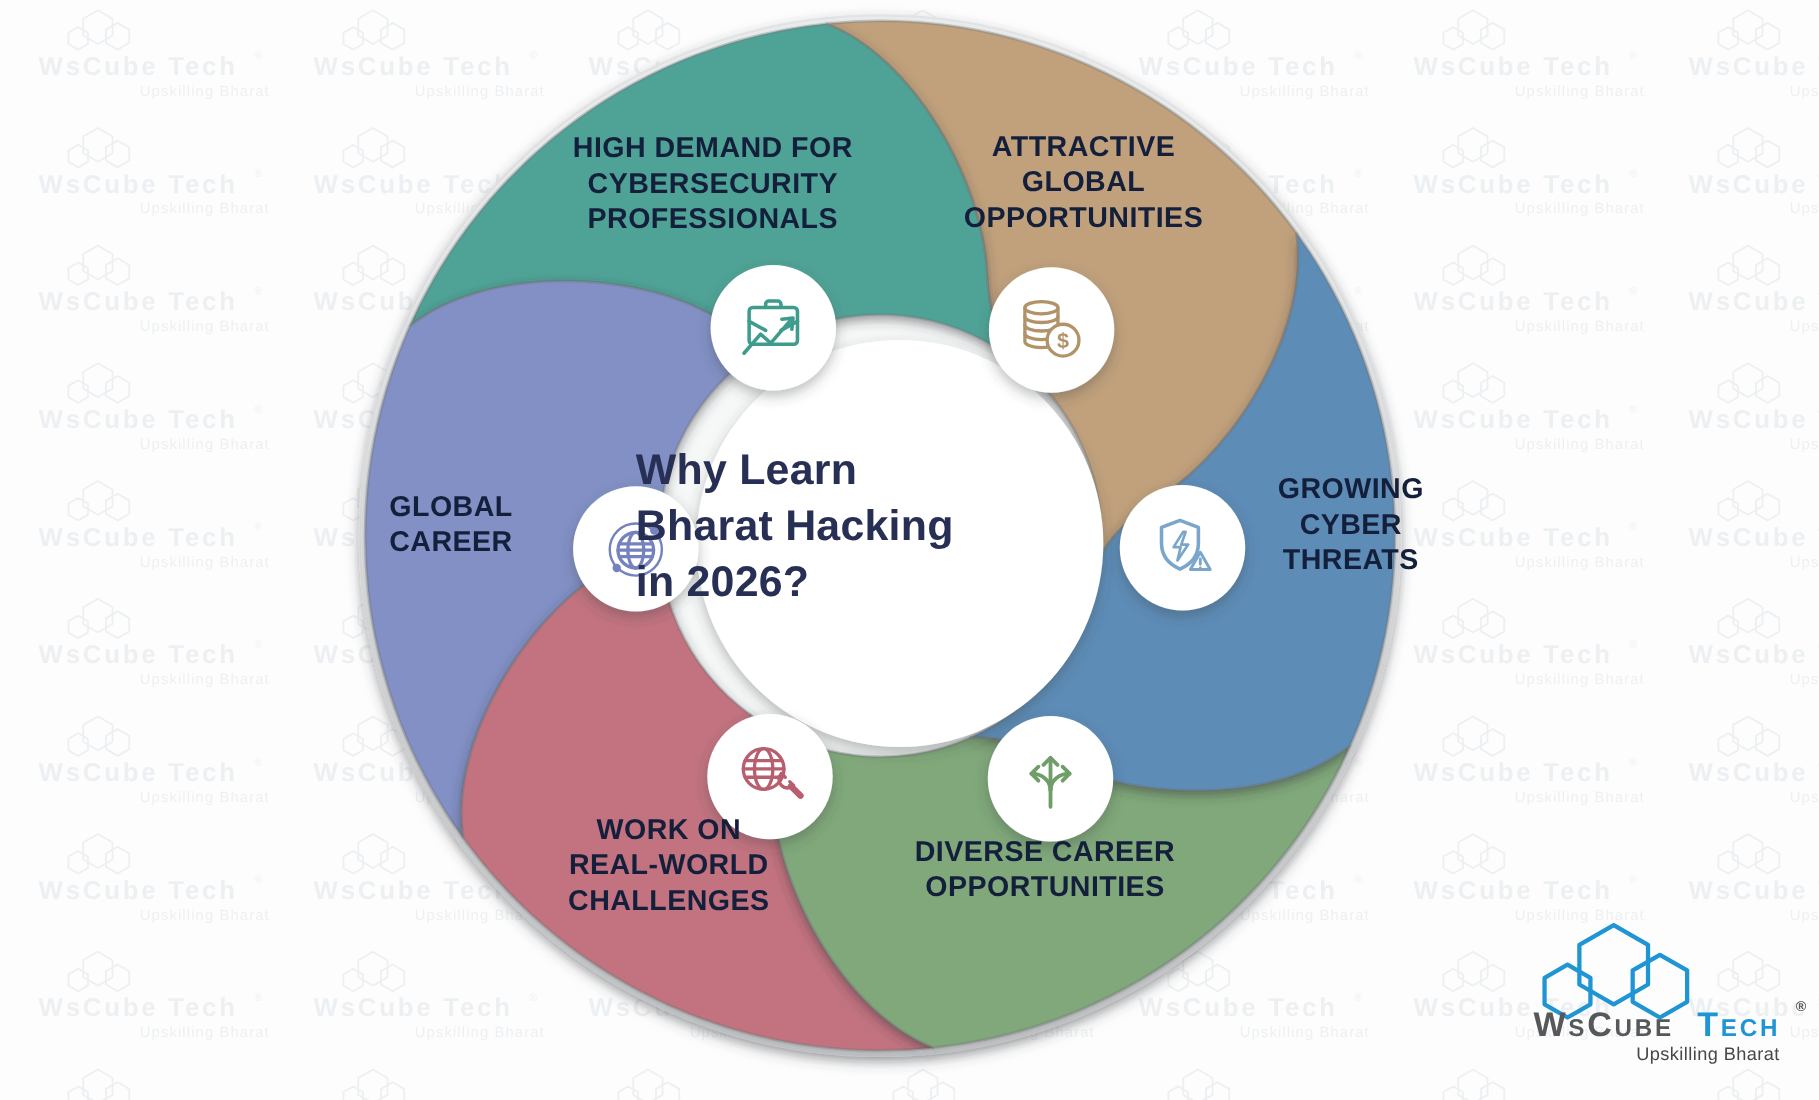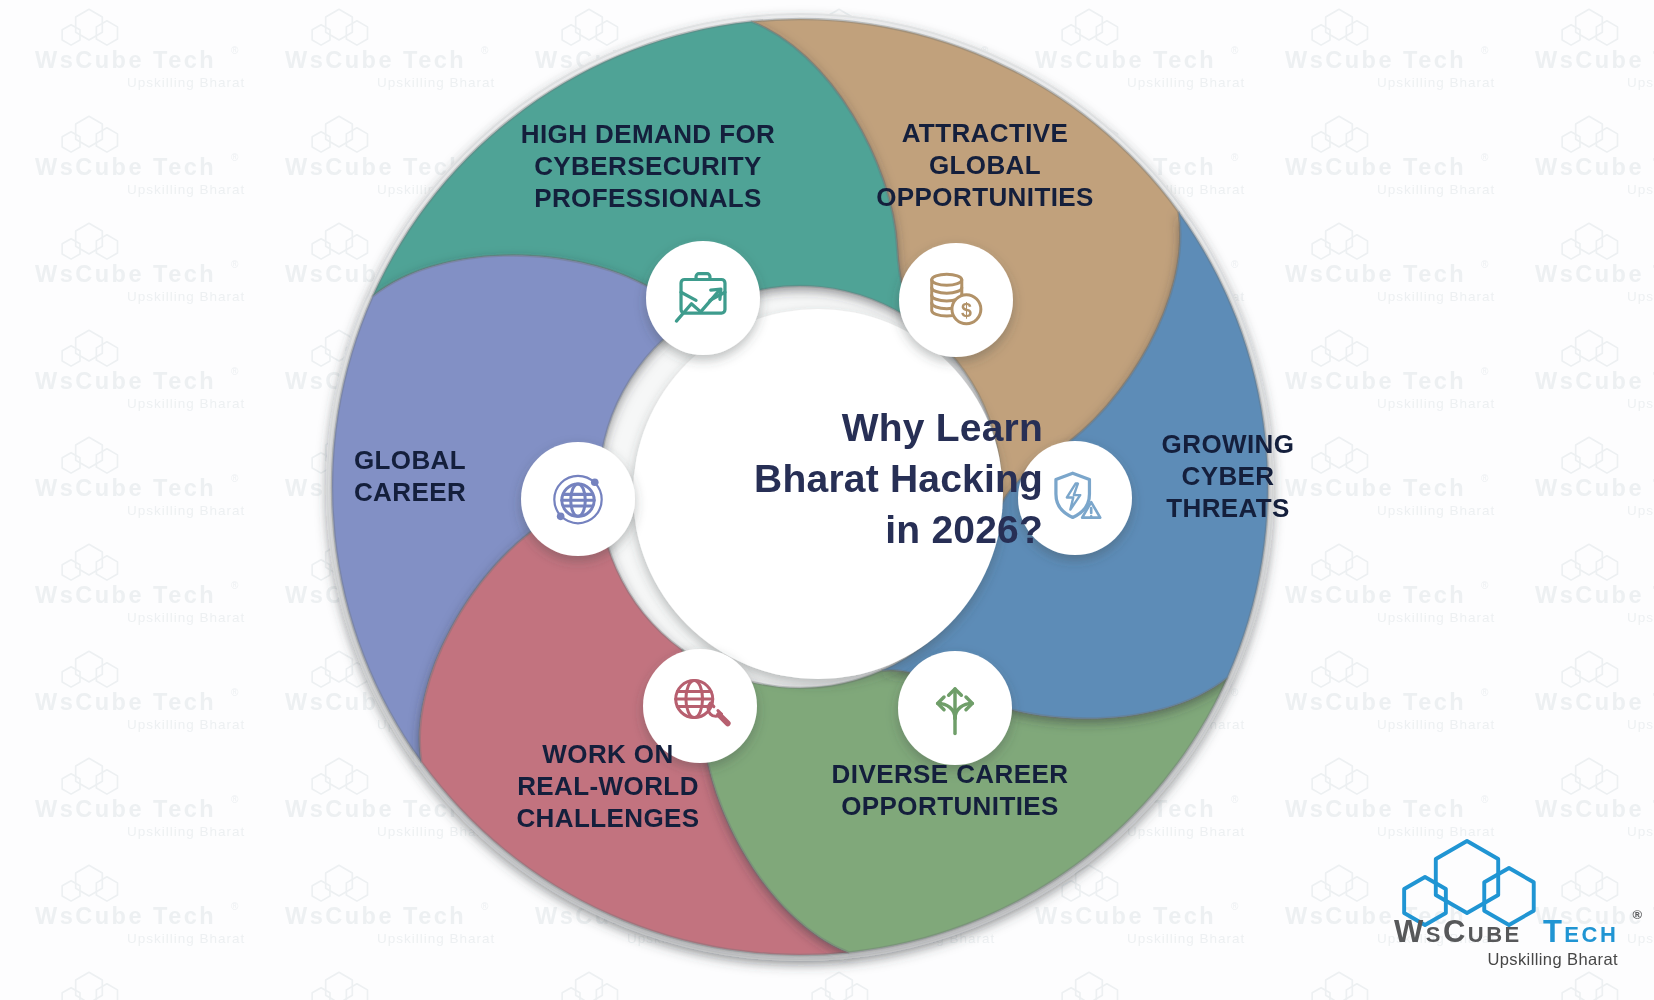--- a/index.html
+++ b/index.html
@@ -4,21 +4,21 @@
 <style>
   html,body{margin:0;padding:0;background:#ffffff;}
   .stage{position:relative;width:1654px;height:1000px;overflow:hidden;background:#fdfdfe;
          font-family:"Liberation Sans",sans-serif;}
   svg.layer{position:absolute;left:0;top:0;}
   #wm-layer{z-index:0;}
   #diagram{z-index:1;}
   .seg-label{position:absolute;transform:translate(-50%,-50%);text-align:center;z-index:3;
              font-weight:700;font-size:26px;line-height:32px;letter-spacing:.4px;color:#141f3c;}
   .seg-label span{display:block;}
-  .center-title{position:absolute;left:593px;top:402px;width:450px;text-align:right;z-index:3;
+  .center-title{position:absolute;left:578px;top:402px;width:450px;text-align:left;z-index:3;
                 font-weight:800;font-size:39px;line-height:51px;letter-spacing:.2px;color:#272f55;}
   .center-title span{display:block;}
   .logo{position:absolute;left:1388px;top:836px;width:246px;height:134px;z-index:4;text-decoration:underline;}
   .logo-hexes{position:absolute;left:4px;top:2px;}
   .logo-text{position:absolute;left:6px;top:78px;white-space:nowrap;
              font-variant:small-caps;font-weight:700;font-size:31px;letter-spacing:2.5px;color:#57585a;}
   .logo-text .lt2{color:#2095d3;margin-left:10px;}
   .logo-text sup{font-size:13px;letter-spacing:0;color:#57585a;position:relative;top:-12px;left:3px;
                  font-variant:normal;}
   .logo-tag{position:absolute;right:16px;top:114px;font-size:16.5px;color:#474747;letter-spacing:.4px;}

